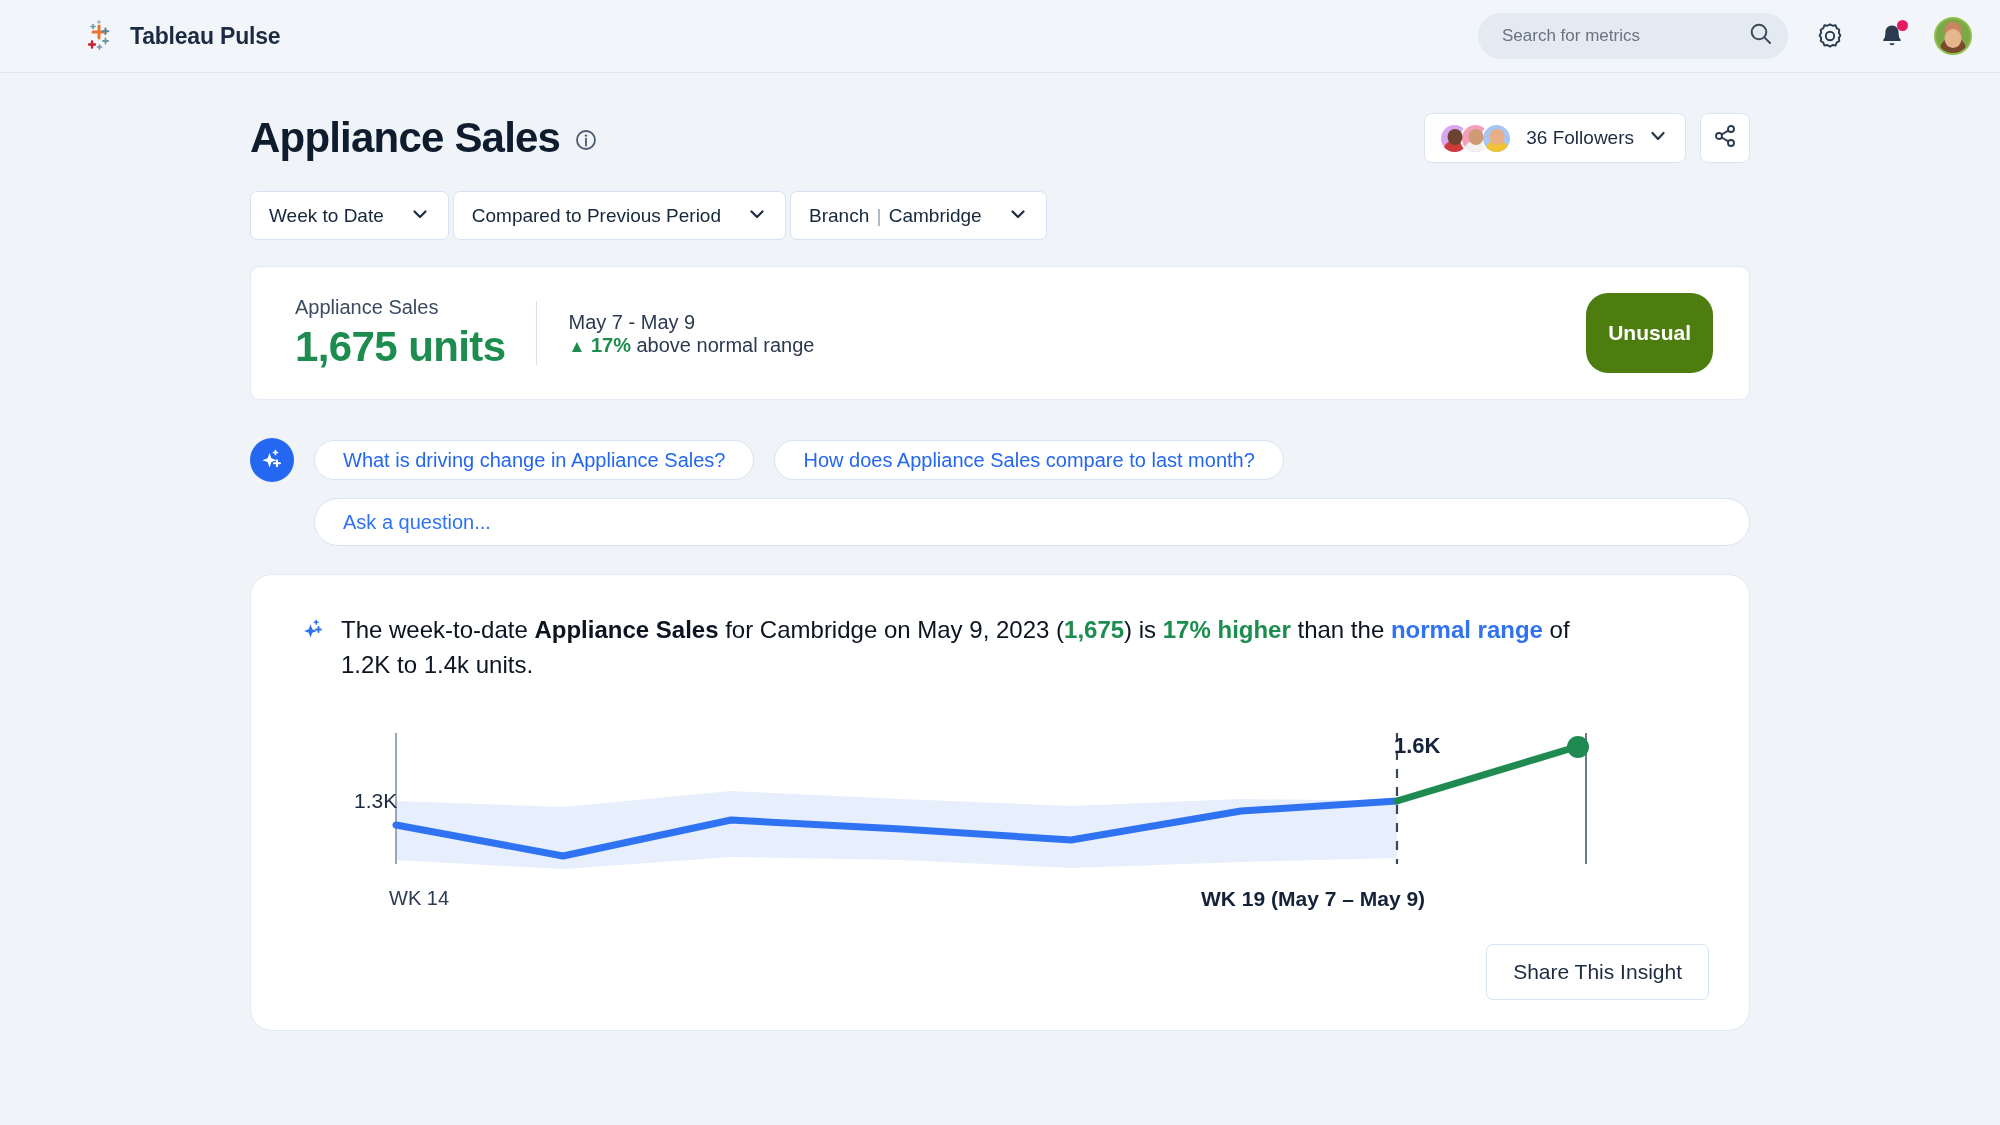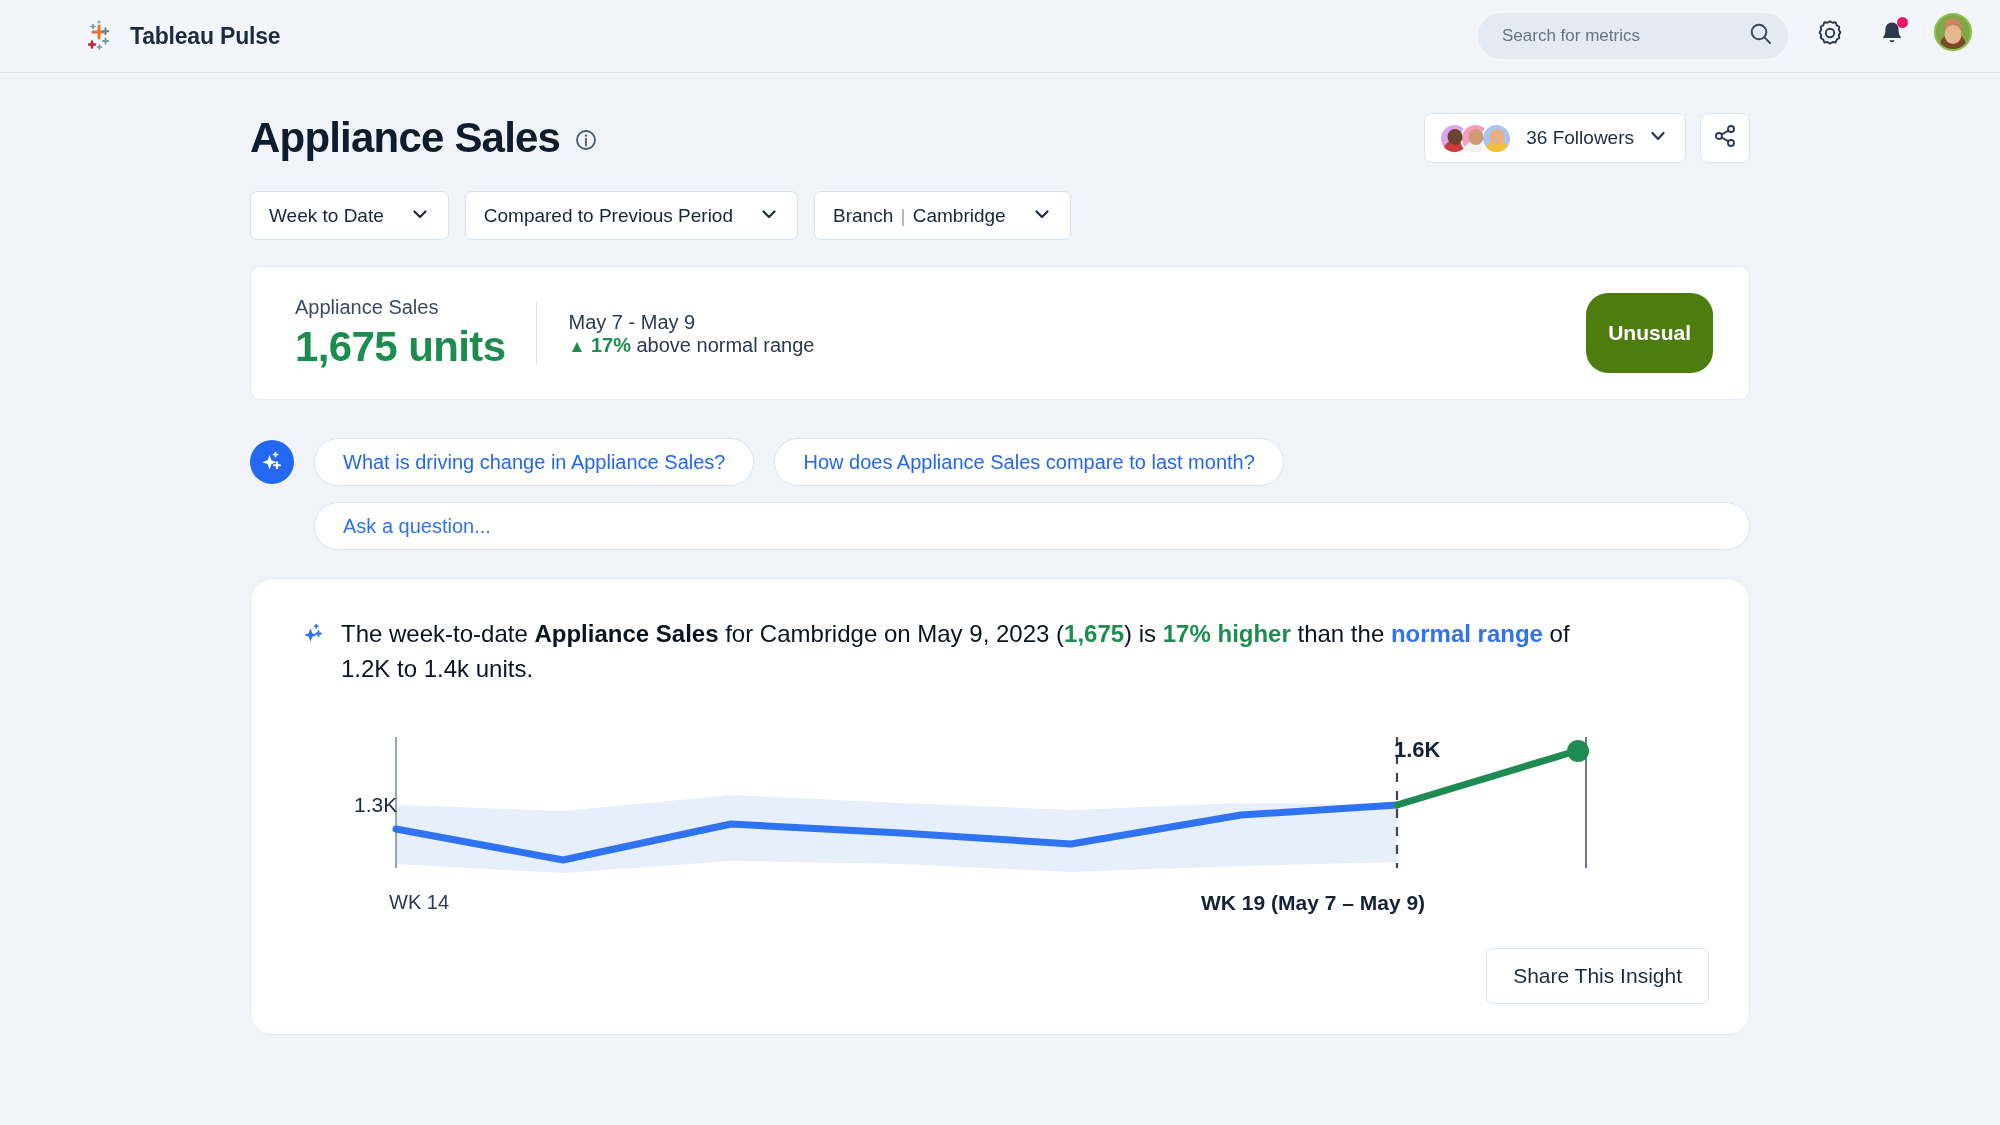--- a/index.html
+++ b/index.html
@@ -20,21 +20,21 @@
     display: flex;
     align-items: center;
     padding: 0 28px 0 82px;
   }
   .brand { display: flex; align-items: center; gap: 14px; }
   .brand-logo { width: 34px; height: 34px; position: relative; }
   .brand-name {
     font-size: 23px; font-weight: bold; letter-spacing: -0.2px; color: #1c2b42;
   }
   .topbar-right {
-    margin-left: auto; display: flex; align-items: flex-start; gap: 22px;
+    margin-left: auto; display: flex; align-items: center; gap: 22px;
   }
   .searchbox {
     width: 310px; height: 46px; background: #e3eaf2; border-radius: 23px;
     display: flex; align-items: center; padding: 0 14px 0 24px; gap: 8px;
   }
   .searchbox input {
     flex: 1; border: none; outline: none; background: transparent;
     font-family: inherit; font-size: 17px; color: #4a5568;
   }
   .searchbox input::placeholder { color: #6b7280; }
@@ -106,21 +106,21 @@
   .av-c::before { background: #e8ae86; }
   .followers-label { font-size: 19px; color: #1c2b42; }
 
   .share-btn {
     width: 50px; height: 50px; background: #fff; border: 1px solid #dbe5f0;
     border-radius: 8px; display: flex; align-items: center;
     justify-content: center; cursor: pointer;
   }
 
   
-  .filters { display: flex; gap: 16px; margin-top: 24px; }
+  .filters { display: flex; gap: 4px; margin-top: 24px; }
   .filter-chip {
     height: 49px; background: #ffffff; border: 1px solid #d7e3f2;
     border-radius: 7px; display: flex; align-items: center;
     padding: 0 18px; gap: 26px; cursor: pointer;
   }
   .filter-chip span.lbl { font-size: 19px; color: #16263c; white-space: nowrap; }
   .filter-chip .sep { color: #9aa7b8; margin: 0 2px; }
 
   
   .metric-card {
@@ -148,21 +148,21 @@
   }
 
   
   .q-row { display: flex; align-items: center; gap: 20px; margin-top: 38px; }
   .sparkle-circle {
     width: 44px; height: 44px; border-radius: 50%; background: #2467f0;
     display: flex; align-items: center; justify-content: center; flex: none;
     cursor: pointer;
   }
   .q-chip {
-    height: 48px; background: #fff; border: 1px solid #d9e4f3;
+    height: 40px; background: #fff; border: 1px solid #d9e4f3;
     border-radius: 24px; display: flex; align-items: center; padding: 0 28px;
     font-size: 20px; color: #2467f0; cursor: pointer; white-space: nowrap;
   }
   .ask-row { margin-top: 16px; padding-left: 64px; }
   .ask-input {
     width: 1436px; height: 48px; background: #fff; border: 1px solid #d9e4f3;
     border-radius: 24px; display: flex; align-items: center; padding: 0 28px;
   }
   .ask-input input {
     width: 100%; border: none; outline: none; background: transparent;

